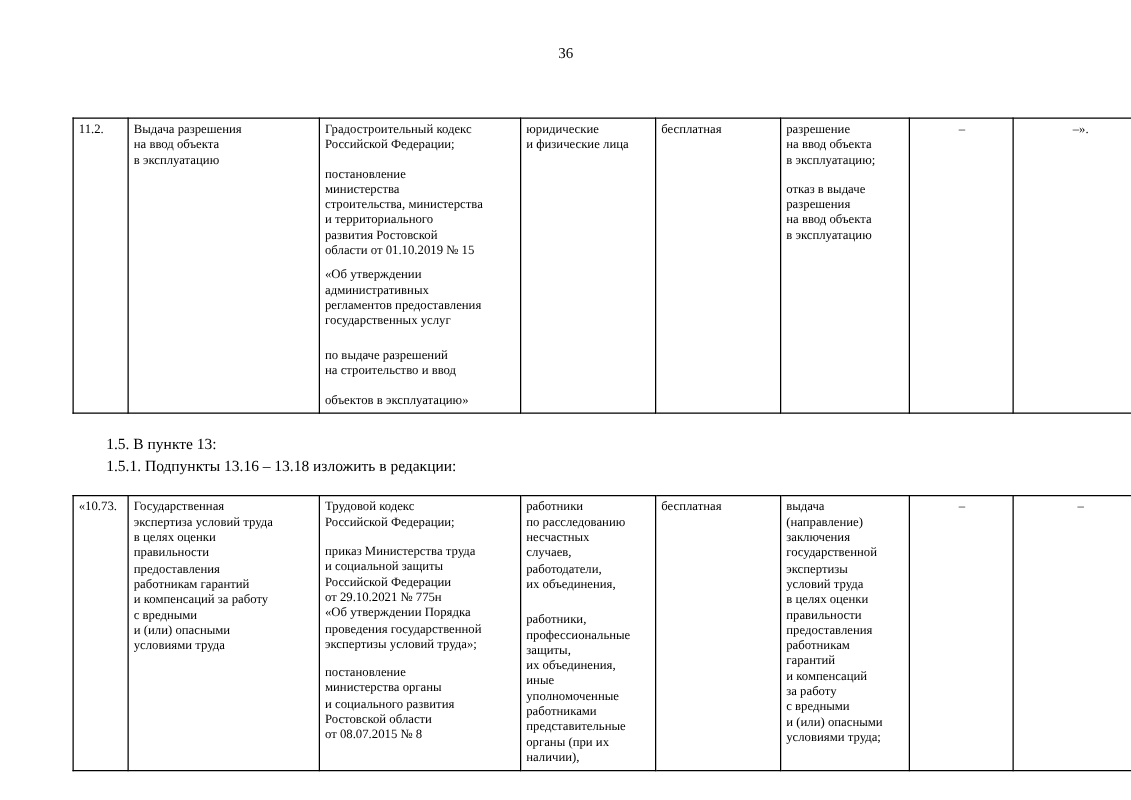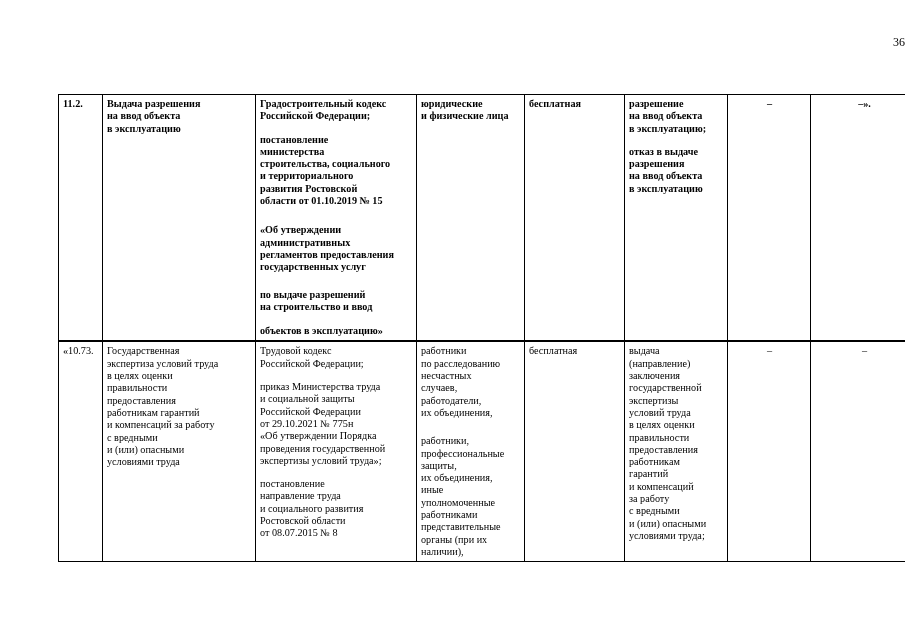--- a/index.html
+++ b/index.html
@@ -16,21 +16,21 @@
     overflow: hidden;
   }
   .page {
     position: relative;
     width: 905px;
     height: 640px;
     box-sizing: border-box;
     padding: 0;
   }
   .page-number {
-    text-align: right;
+    text-align: center;
     font-size: 12px;
     margin-top: 36px;
     margin-bottom: 0;
     line-height: 1;
   }
   table.doc-table {
     border-collapse: collapse;
     width: 795px;
     margin-left: 58px;
     table-layout: fixed;
@@ -45,21 +45,21 @@
   .c1 { width: 36px; }
   .c2 { width: 145px; }
   .c3 { width: 153px; }
   .c4 { width: 100px; }
   .c5 { width: 92px; }
   .c6 { width: 95px; }
   .c7 { width: 75px; text-align: center; }
   .c8 { width: 99px; text-align: center; }
   .cell-para { margin: 0; }
   .cell-para + .cell-para { margin-top: 11px; }
-  .tbl-1-wrap { margin-top: 46px; font-weight: bold; }
+  .tbl-1-wrap { margin-top: 46px; }
   .mid-text {
     margin: 0;
     padding-left: 85px;
     font-size: 12.4px;
     line-height: 17.5px;
   }
   .mid-block {
     margin-top: 16px;
     margin-bottom: 14px;
   }
@@ -83,25 +83,25 @@
         <td class="c2">
           <p class="cell-para">Выдача разрешения</p>
           <p class="cell-para" style="margin-top:0">на ввод объекта</p>
           <p class="cell-para" style="margin-top:0">в эксплуатацию</p>
         </td>
         <td class="c3">
           <p class="cell-para">Градостроительный кодекс</p>
           <p class="cell-para" style="margin-top:0">Российской Федерации;</p>
           <p class="cell-para">постановление</p>
           <p class="cell-para" style="margin-top:0">министерства</p>
-          <p class="cell-para" style="margin-top:0">строительства, социального</p>
+          <p class="cell-para" style="margin-top:0">строительства, министерства</p>
           <p class="cell-para" style="margin-top:0">и территориального</p>
           <p class="cell-para" style="margin-top:0">развития Ростовской</p>
           <p class="cell-para" style="margin-top:0">области от 01.10.2019 № 15</p>
-          <p class="cell-para" style="margin-top:17px">«Об утверждении</p>
+          <p class="cell-para" style="margin-top:7px">«Об утверждении</p>
           <p class="cell-para" style="margin-top:0">административных</p>
           <p class="cell-para" style="margin-top:0">регламентов предоставления</p>
           <p class="cell-para" style="margin-top:0">государственных услуг</p>
           <p class="cell-para" style="margin-top:15px">по выдаче разрешений</p>
           <p class="cell-para" style="margin-top:0">на строительство и ввод</p>
           <p class="cell-para" style="margin-top:12px">объектов в эксплуатацию»</p>
         </td>
         <td class="c4">
           <p class="cell-para">юридические</p>
           <p class="cell-para" style="margin-top:0">и физические лица</p>
@@ -122,20 +122,24 @@
           <p class="cell-para nowrap-dash">–</p>
         </td>
         <td class="c8">
           <p class="cell-para nowrap-dash">–».</p>
         </td>
       </tr>
     </tbody>
       </table>
   </div>
 
+  <div class="mid-block">
+    <p class="mid-text">1.5. В пункте 13:</p>
+    <p class="mid-text">1.5.1. Подпункты 13.16 – 13.18 изложить в редакции:</p>
+  </div>
 
   <div class="tbl-2-wrap">
     <table class="doc-table">
       <tbody>
           <tr>
         <td class="c1">
           <p class="cell-para">«10.73.</p>
         </td>
         <td class="c2">
           <p class="cell-para">Государственная</p>
@@ -153,21 +157,21 @@
           <p class="cell-para">Трудовой кодекс</p>
           <p class="cell-para" style="margin-top:0">Российской Федерации;</p>
           <p class="cell-para">приказ Министерства труда</p>
           <p class="cell-para" style="margin-top:0">и социальной защиты</p>
           <p class="cell-para" style="margin-top:0">Российской Федерации</p>
           <p class="cell-para" style="margin-top:0">от 29.10.2021 № 775н</p>
           <p class="cell-para" style="margin-top:0">«Об утверждении Порядка</p>
           <p class="cell-para" style="margin-top:0">проведения государственной</p>
           <p class="cell-para" style="margin-top:0">экспертизы условий труда»;</p>
           <p class="cell-para">постановление</p>
-          <p class="cell-para" style="margin-top:0">направление труда</p>
+          <p class="cell-para" style="margin-top:0">министерства органы</p>
           <p class="cell-para" style="margin-top:0">и социального развития</p>
           <p class="cell-para" style="margin-top:0">Ростовской области</p>
           <p class="cell-para" style="margin-top:0">от 08.07.2015 № 8</p>
         </td>
         <td class="c4">
           <p class="cell-para">работники</p>
           <p class="cell-para" style="margin-top:0">по расследованию</p>
           <p class="cell-para" style="margin-top:0">несчастных</p>
           <p class="cell-para" style="margin-top:0">случаев,</p>
           <p class="cell-para" style="margin-top:0">работодатели,</p>

